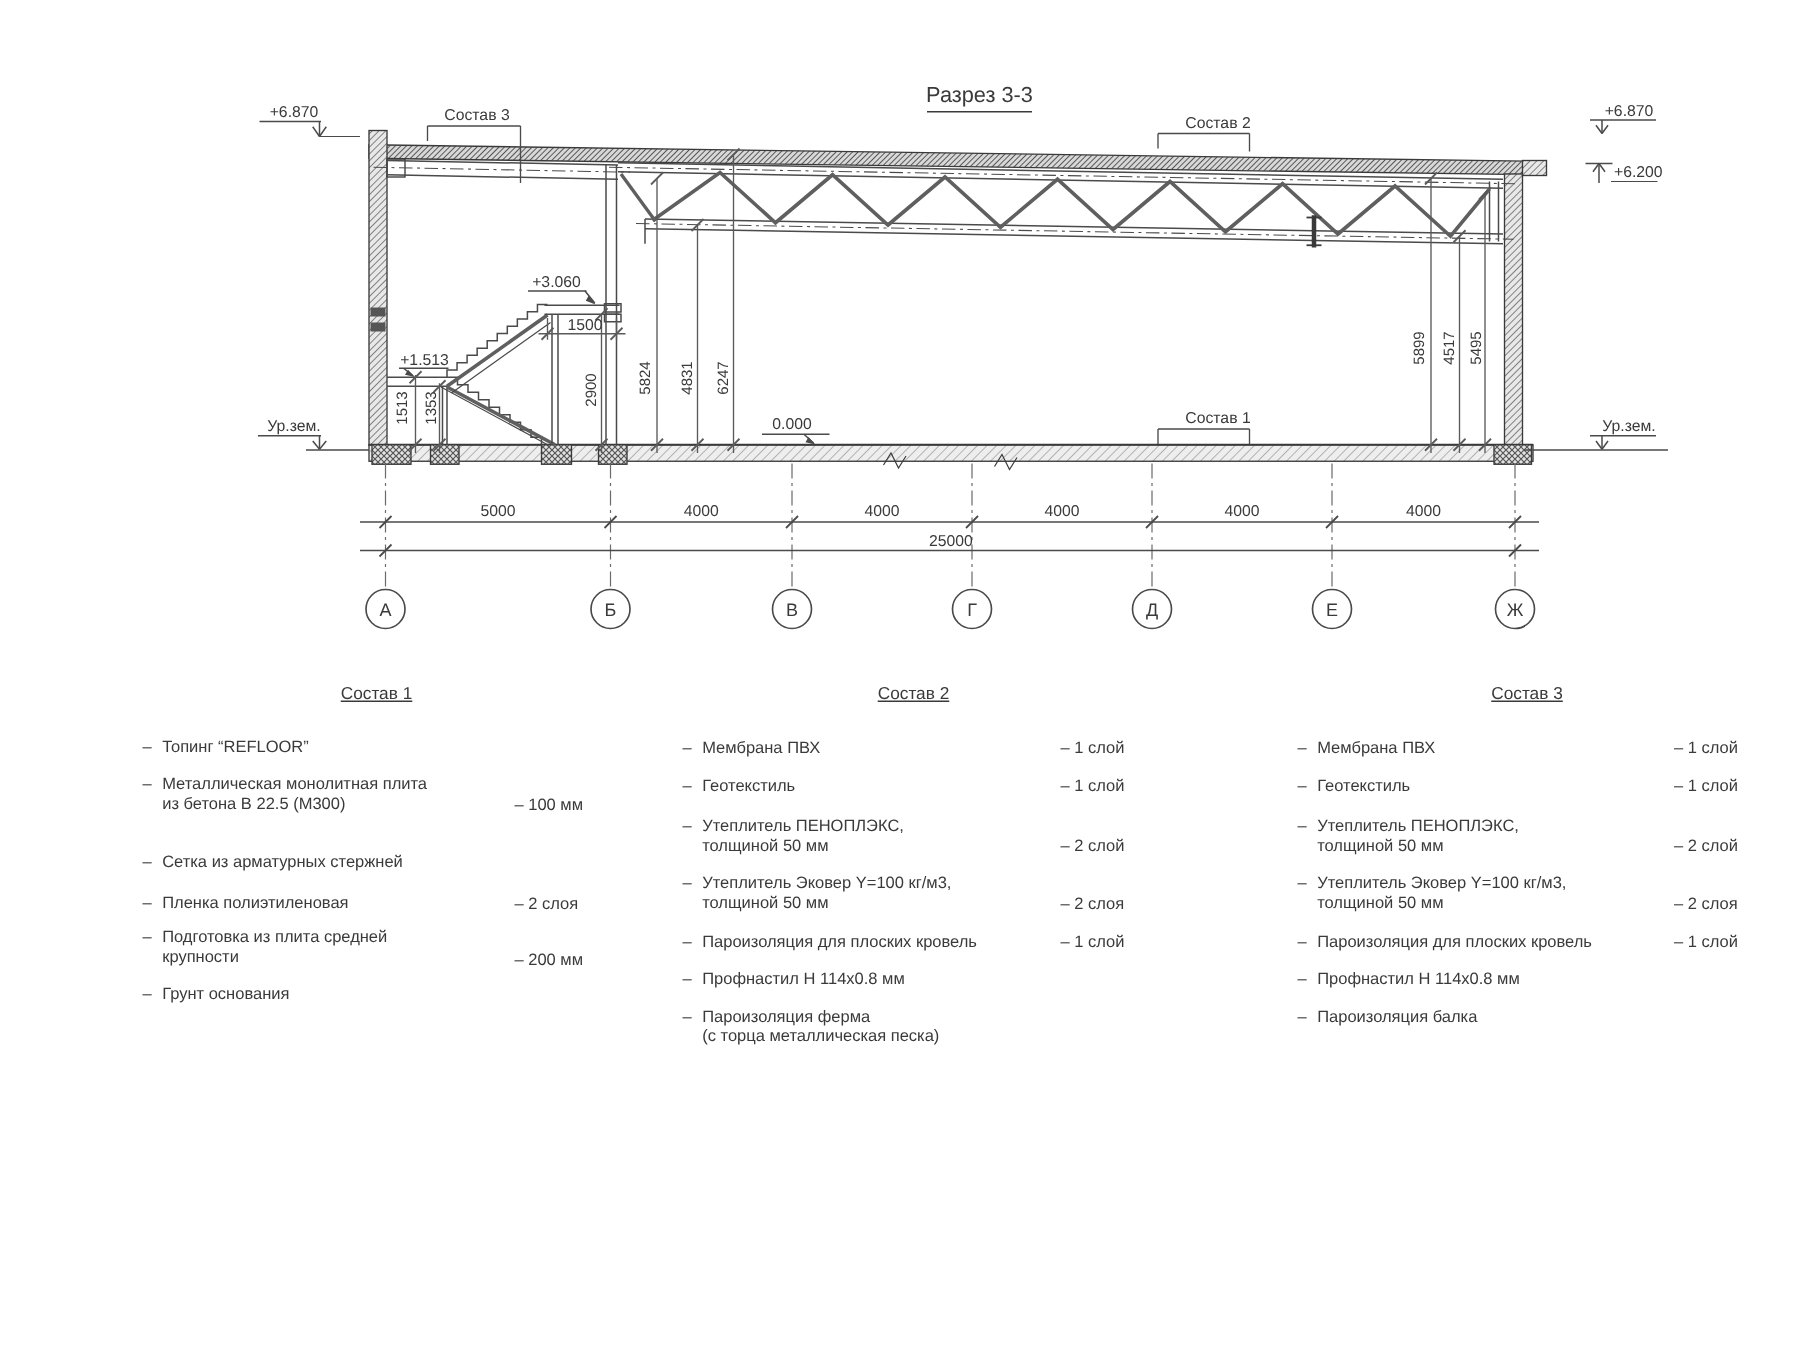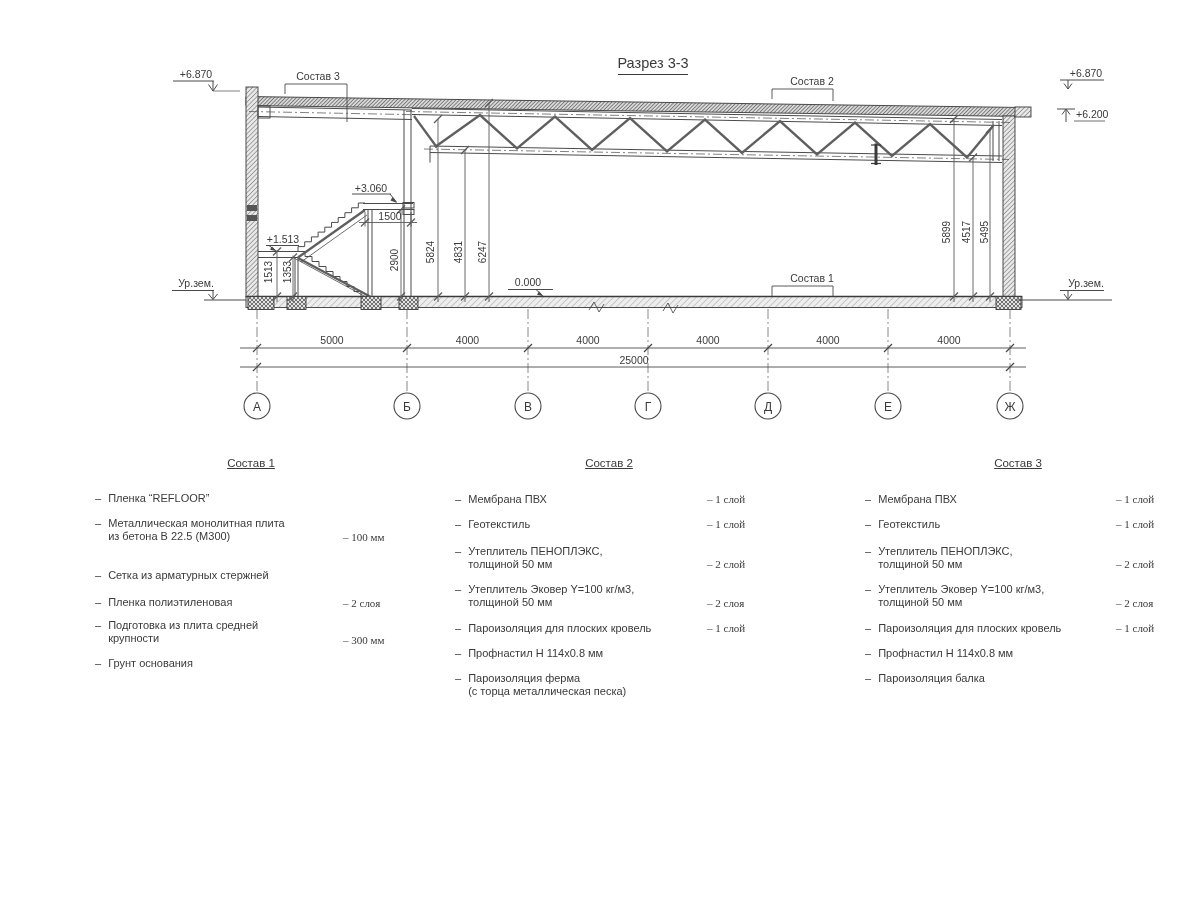--- a/index.html
+++ b/index.html
@@ -8,21 +8,21 @@
     font-family:"Liberation Sans", sans-serif;color:#3a3a3a;overflow:hidden;
   }
   svg text{fill:#3a3a3a;}
   .drawing-wrap{position:absolute;left:0;top:0;width:1072px;height:445px;}
   .mat-list{position:absolute;top:452px;height:260px;}
   .mat-header{position:absolute;top:5px;left:0;width:100%;text-align:center;
     font-size:11.5px;text-decoration:underline;white-space:nowrap;}
   .li{position:absolute;left:0;display:flex;gap:7px;font-size:11px;line-height:13px;white-space:nowrap;}
   .li .dash{flex:0 0 auto;}
   .li .itxt span{display:block;}
-  .val{position:absolute;font-size:11px;line-height:13px;white-space:nowrap;font-family:Liberation Serif, serif;}
+  .val{position:absolute;font-size:11px;line-height:13px;white-space:nowrap;}
 </style>
 </head>
 <body>
 
 <div class="drawing-wrap">
 <svg width="1200" height="445" viewBox="0 0 1200 445">
   <defs>
     <pattern id="patWall" width="3.2" height="3.2" patternUnits="userSpaceOnUse" patternTransform="rotate(45)">
       <rect width="3.2" height="3.2" fill="#e8e8e8"></rect>
       <line x1="0" y1="0" x2="0" y2="3.2" stroke="#606060" stroke-width="1"></line>
@@ -305,21 +305,21 @@
     <text x="1010" y="410.5" text-anchor="middle" font-size="12" stroke="none">Ж</text>
   </g>
 </svg>
 </div>
 
 <div class="mat-list" style="left:95px;width:312px;">
   <div class="mat-header">Состав 1</div>
   <div class="li" style="top:40px">
     <span class="dash">–</span>
     <span class="itxt">
-        <span>Пленка “REFLOOR”</span>
+        <span>Топинг “REFLOOR”</span>
       </span>
   </div>
   <div class="li" style="top:65px">
     <span class="dash">–</span>
     <span class="itxt">
         <span>Металлическая  монолитная плита</span>
         <span>из бетона В 22.5 (М300)</span>
       </span>
   </div>
   <div class="val" style="top:79px;left:248px">– 100 мм</div>
@@ -336,21 +336,21 @@
       </span>
   </div>
   <div class="val" style="top:145px;left:248px">– 2 слоя</div>
   <div class="li" style="top:167px">
     <span class="dash">–</span>
     <span class="itxt">
         <span>Подготовка из плита средней</span>
         <span>крупности</span>
       </span>
   </div>
-  <div class="val" style="top:182px;left:248px">– 300 мм</div>
+  <div class="val" style="top:182px;left:248px">– 200 мм</div>
   <div class="li" style="top:205px">
     <span class="dash">–</span>
     <span class="itxt">
         <span>Грунт основания</span>
       </span>
   </div>
 </div>
 
 <div class="mat-list" style="left:455px;width:308px;">
   <div class="mat-header">Состав 2</div>

